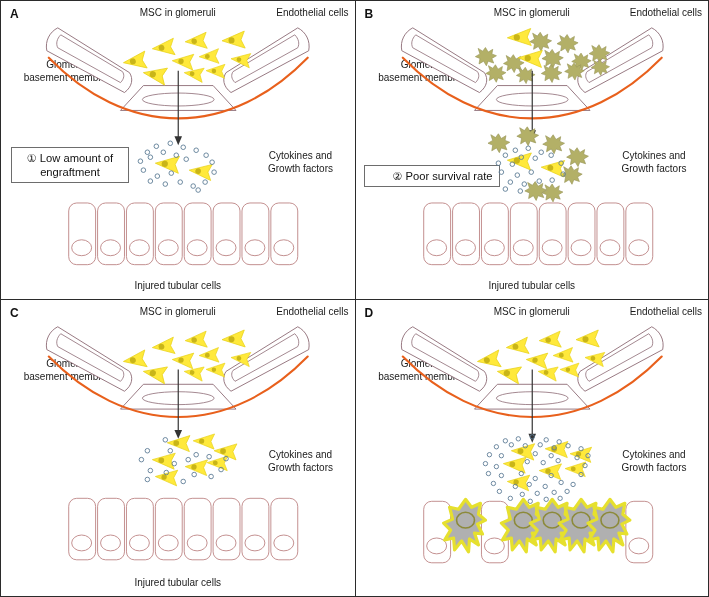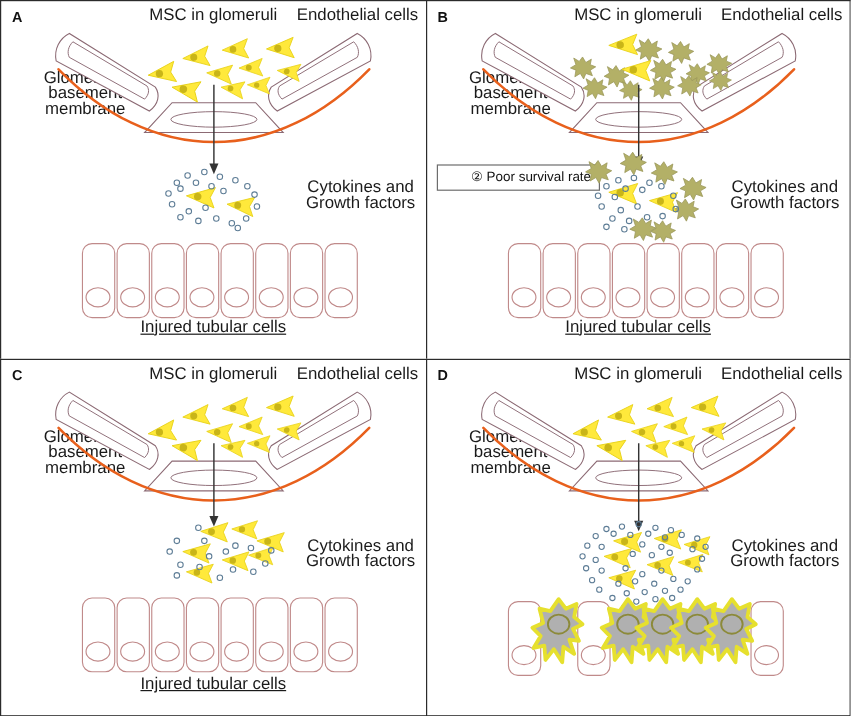--- a/index.html
+++ b/index.html
@@ -40,31 +40,31 @@
     position: absolute;
     left: 9px;
     top: 6px;
     font-size: 12px;
     font-weight: bold;
     color: #111111;
     letter-spacing: 0.2px;
   }
   .cap {
     position: absolute;
-    font-size: 14px;
+    font-size: 10px;
     color: #1a1a1a;
     text-align: center;
     white-space: nowrap;
     line-height: 13px;
   }
   .cap.msc    { left: 0; right: 0; top: 5px; }
   .cap.endo   { right: 6px; top: 5px; text-align: right; }
   .cap.gbm    { left: 4px; top: 57px; width: 132px; text-align: center; white-space: normal; }
   .cap.cyto   { right: 6px; top: 148px; width: 96px; text-align: center; white-space: normal; }
-  .cap.tub    { left: 0; right: 0; bottom: 20px; text-decoration: underline; }
+  .cap.tub    { left: 0; right: 0; bottom: 7px; }
 
   .svg-layer {
     position: absolute;
     left: 0; top: 0;
     width: 100%; height: 100%;
     pointer-events: none;
   }
 
   .numbox {
     position: absolute;
@@ -74,41 +74,46 @@
     color: #111111;
     line-height: 14px;
     text-align: center;
     padding: 3px 6px;
     box-sizing: border-box;
     white-space: nowrap;
   }
   .numbox.two-line { white-space: normal; }
   .numbox .circled { font-size: 11px; }
   .box-a { left: 10px; top: 146px; width: 118px; }
-  .box-b { left: 8px;  top: 136px; padding-left: 28px; }
+  .box-b { left: 8px;  top: 164px; padding-left: 28px; }
 </style>
 </head>
 <body>
 
 <div id="figure">
   <div class="grid">
 
     <div class="panel p-a">
       <div class="panel-letter">A</div>
       <div class="cap msc">MSC in glomeruli</div>
       <div class="cap endo">Endothelial cells</div>
       <div class="cap gbm">
         <span>Glomerular</span><br>
         <span>basement membrane</span>
       </div>
       <div class="cap cyto">
         <span>Cytokines and</span><br>
         <span>Growth factors</span>
       </div>
       <div class="cap tub">Injured tubular cells</div>
+      <div class="numbox box-a two-line">
+        <span class="circled">①</span>
+        <span>Low amount of</span><br>
+        <span>engraftment</span>
+      </div>
       <svg class="svg-layer" viewBox="0 0 355 299" preserveAspectRatio="none">
         <g>
 
           <path d="M57,27 C49,31 44,40 46,50 L124,92 C132,86 133,78 129,72 Z" fill="#fff" stroke="#8C6A74" stroke-width="0.9"></path>
           <path d="M60,34 C56,38 55,43 57,47 L120,82 C124,78 124,74 122,71 Z" fill="none" stroke="#8C6A74" stroke-width="0.8"></path>
 
           <path d="M298,27 C306,31 311,40 309,50 L231,92 C223,86 222,78 226,72 Z" fill="#fff" stroke="#8C6A74" stroke-width="0.9"></path>
           <path d="M295,34 C299,38 300,43 298,47 L235,82 C231,78 231,74 233,71 Z" fill="none" stroke="#8C6A74" stroke-width="0.8"></path>
 
           <path d="M143,85 L213,85 L236,110 L120,110 Z" fill="#fff" stroke="#8C6A74" stroke-width="0.9"></path>

